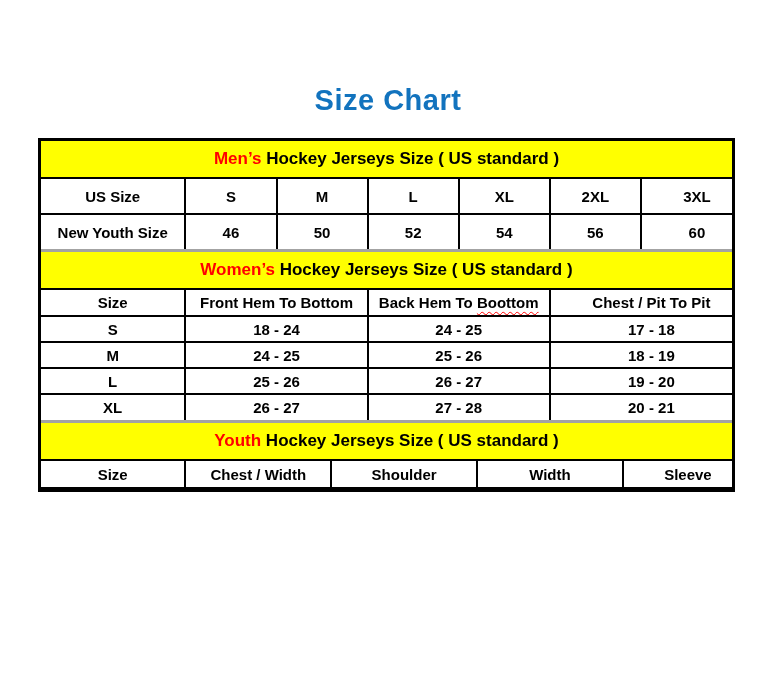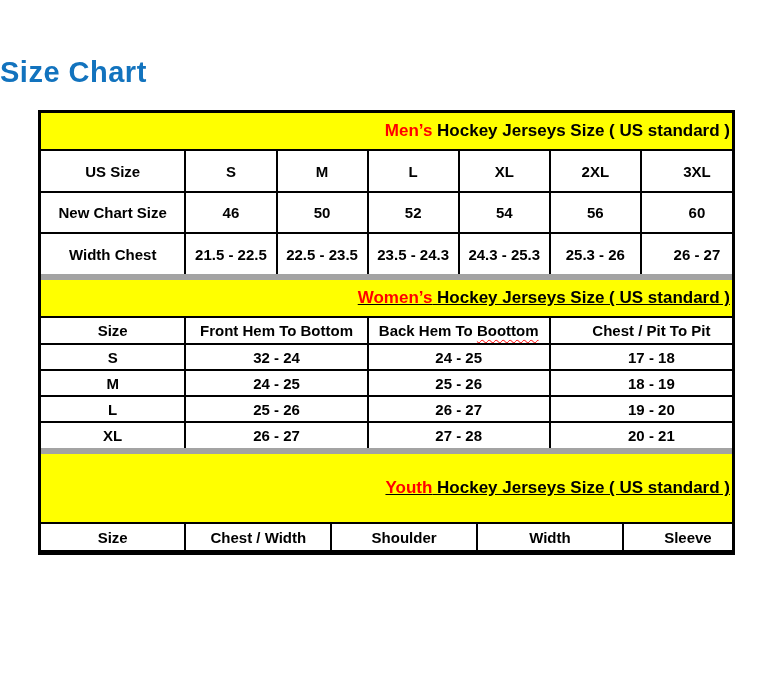--- a/index.html
+++ b/index.html
@@ -5,45 +5,45 @@
   * { margin: 0; padding: 0; box-sizing: border-box; }
   html, body { background: #ffffff; }
   body {
     width: 776px;
     height: 692px;
     font-family: "Liberation Sans", sans-serif;
     color: var(--text_black, #000);
     overflow: hidden;
   }
   .page-title {
-    margin-top: 56px;
-    text-align: left;
+    margin-top: 84px;
+    text-align: center;
     font-size: 29px;
     line-height: 1.15;
     font-weight: bold;
     color: var(--title_blue, #1273be);
     letter-spacing: 0.5px;
   }
   .chart-wrap {
     width: 697px;
     margin: 21px 41px 0 38px;
     border: 3px solid #000;
     background: #fff;
   }
   .banner {
     background: var(--banner_yellow, #ffff00);
     border-bottom: 2px solid #000;
-    text-align: right;
+    text-align: center;
     font-weight: bold;
     font-size: 17px;
     padding: 8px 2px;
     color: var(--text_black, #000);
   }
-  .chart-section + .chart-section .banner { border-top: 6px solid #a3a3a3; text-decoration: underline; }
-  .chart-section:last-child .banner { padding: 24px 2px; }
+  .chart-section + .chart-section .banner { border-top: 3px solid #a3a3a3; }
+  .chart-section:last-child .banner { padding: 8px 2px; }
   .banner-accent { color: var(--accent_red, #ff0000); }
   table.size-table {
     width: 100%;
     border-collapse: collapse;
     table-layout: fixed;
   }
   .size-table th, .size-table td {
     border: 2px solid #000;
     text-align: center;
     vertical-align: middle;
@@ -51,21 +51,21 @@
     font-size: 15px;
     padding: 1px 2px;
     color: var(--text_black, #000);
     white-space: nowrap;
     overflow: hidden;
   }
   .size-table th:first-child, .size-table td:first-child { border-left: none; }
   .size-table th:last-child,  .size-table td:last-child  { border-right: none; padding-left: 22px; }
   .size-table thead th { border-top: none; }
   .size-table tbody tr:last-child td { border-bottom: none; }
-  .mens  th, .mens  td { height: 41px; }
+  .mens  th, .mens  td { height: 35px; }
   .womens th, .womens td { height: 26px; }
   .youth th, .youth td { height: 27px; }
   col.w-label { width: 20.9%; }
   col.w-y-mid { width: 21.1%; }
   col.w-y-sleeve { width: 15.8%; }
   .misspelled {
     text-decoration-line: underline;
     text-decoration-style: wavy;
     text-decoration-color: var(--accent_red, #ff0000);
     text-decoration-thickness: 1px;
@@ -92,36 +92,27 @@
           <th>S</th>
           <th>M</th>
           <th>L</th>
           <th>XL</th>
           <th>2XL</th>
           <th>3XL</th>
         </tr>
       </thead>
       <tbody>
         <tr>
-          <td>New Chart Size</td>
+          <td>New Youth Size</td>
           <td>46</td>
           <td>50</td>
           <td>52</td>
           <td>54</td>
           <td>56</td>
           <td>60</td>
-        </tr>
-        <tr>
-          <td>Width Chest</td>
-          <td>21.5 - 22.5</td>
-          <td>22.5 - 23.5</td>
-          <td>23.5 - 24.3</td>
-          <td>24.3 - 25.3</td>
-          <td>25.3 - 26</td>
-          <td>26 - 27</td>
         </tr>
       </tbody>
     </table>
   </section>
 
   <section class="chart-section">
     <div class="banner"><span class="banner-accent">Women’s</span><span> Hockey Jerseys Size ( US standard )</span></div>
     <table class="size-table womens">
       <colgroup>
           <col class="w-label">
@@ -131,21 +122,21 @@
         <tr>
           <th>Size</th>
           <th>Front Hem To Bottom</th>
           <th><span>Back Hem To </span><span class="misspelled">Boottom</span></th>
           <th>Chest / Pit To Pit</th>
         </tr>
       </thead>
       <tbody>
         <tr>
           <td>S</td>
-          <td>32 - 24</td>
+          <td>18 - 24</td>
           <td>24 - 25</td>
           <td>17 - 18</td>
         </tr>
         <tr>
           <td>M</td>
           <td>24 - 25</td>
           <td>25 - 26</td>
           <td>18 - 19</td>
         </tr>
         <tr>

